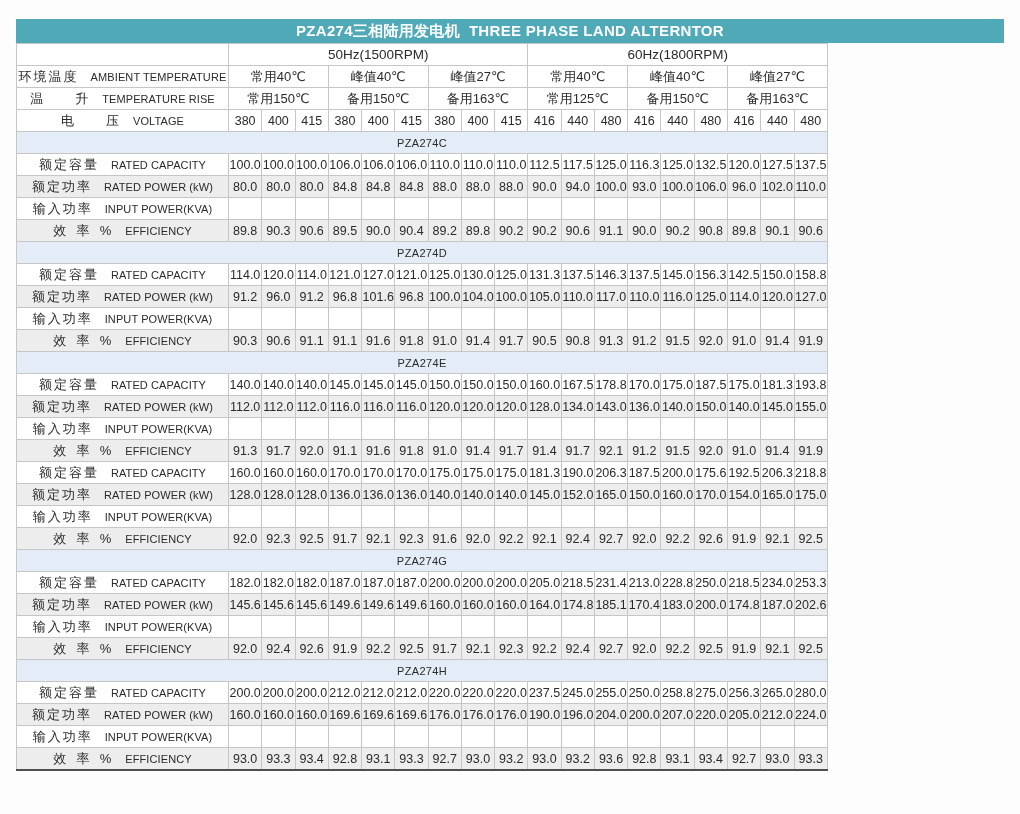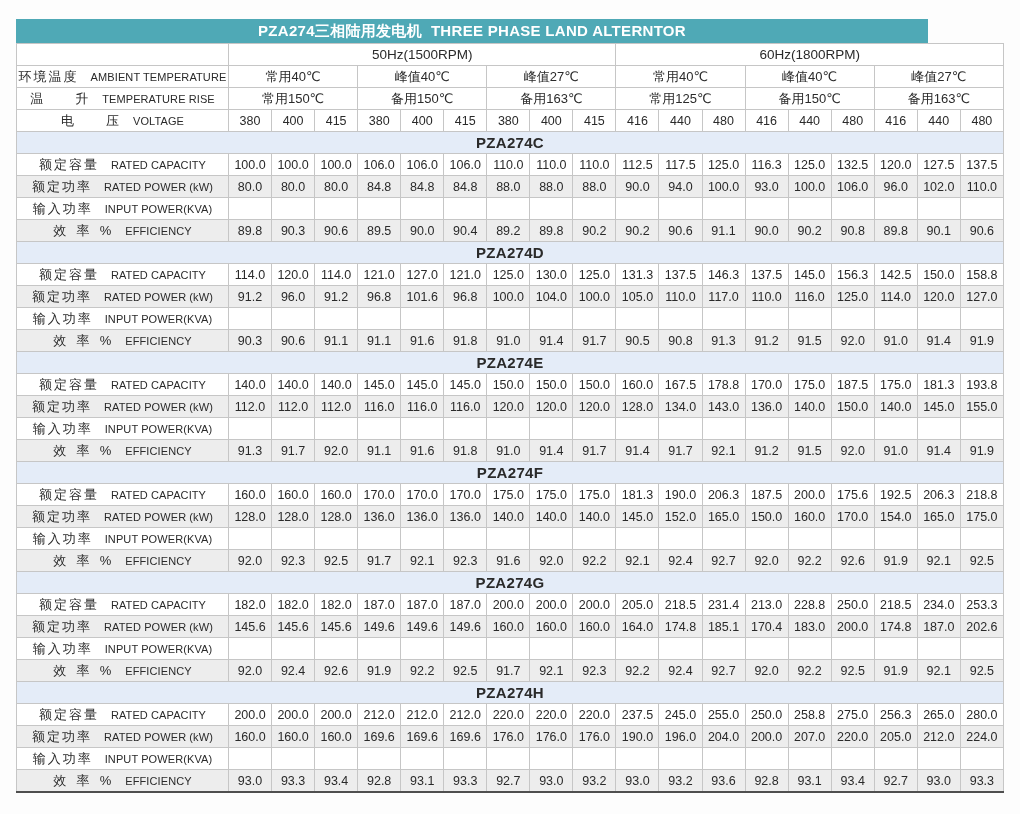--- a/index.html
+++ b/index.html
@@ -4,27 +4,27 @@
 <style>
   html,body { margin:0; padding:0; background:#ffffff; }
   .page {
     width:1020px; height:814px; box-sizing:border-box;
     background:#fdfdfd;
     padding:19px 16px 0 16px;
     font-family:"Liberation Sans","DejaVu Sans",sans-serif;
     color:#2a2a2a;
   }
   .titlebar {
-    width:912px; height:24px; line-height:24px; box-sizing:border-box;
+    width:988px; height:24px; line-height:24px; box-sizing:border-box;
     background:#4FA9B6; color:#ffffff;
     text-align:center; font-size:15px; font-weight:600;
     white-space:pre; letter-spacing:0.3px;
   }
   table.spec {
-    width:988px; table-layout:fixed; border-collapse:collapse;
+    width:812px; table-layout:fixed; border-collapse:collapse;
     border:1px solid #aeaeae; border-bottom:2px solid #4f4f4f;
     background:#ffffff;
   }
   table.spec td {
     border:1px solid #c6c6c6;
     height:21px; padding:0;
     text-align:center; vertical-align:middle;
     font-size:12.5px; color:#2a2a2a;
     overflow:hidden; white-space:nowrap;
   }
@@ -34,21 +34,21 @@
     font-size:13px; text-align:justify; text-align-last:justify;
     vertical-align:middle;
   }
   .en {
     font-size:11px; margin-left:14px; letter-spacing:0.1px;
     vertical-align:middle;
   }
   tr.freqrow td { font-size:13.5px; }
   tr.cjkrow td.groupcell { font-size:13px;margin-left:32px; }
   tr.sectionrow td {
-    background:#E4ECF8; font-weight:bold; font-size:15px;
+    background:#E4ECF8; font-weight:normal; font-size:11px;
     letter-spacing:0.3px;
   }
   tr.alt td { background:#EDEDED; }
   tr.plain td { background:#ffffff; }
 </style>
 </head>
 <body>
 
 <div class="page">
   <div class="titlebar">PZA274三相陆用发电机  THREE PHASE LAND ALTERNTOR</div>
@@ -373,23 +373,20 @@
           <td>91.4</td>
           <td>91.7</td>
           <td>92.1</td>
           <td>91.2</td>
           <td>91.5</td>
           <td>92.0</td>
           <td>91.0</td>
           <td>91.4</td>
           <td>91.9</td>
         </tr>
-        <tr class="sectionrow">
-          <td colspan="19">PZA274F</td>
-        </tr>
         <tr class="plain">
           <td class="labelcell"><span class="zh">额定容量</span><span class="en">RATED CAPACITY</span></td>
           <td>160.0</td>
           <td>160.0</td>
           <td>160.0</td>
           <td>170.0</td>
           <td>170.0</td>
           <td>170.0</td>
           <td>175.0</td>
           <td>175.0</td>

